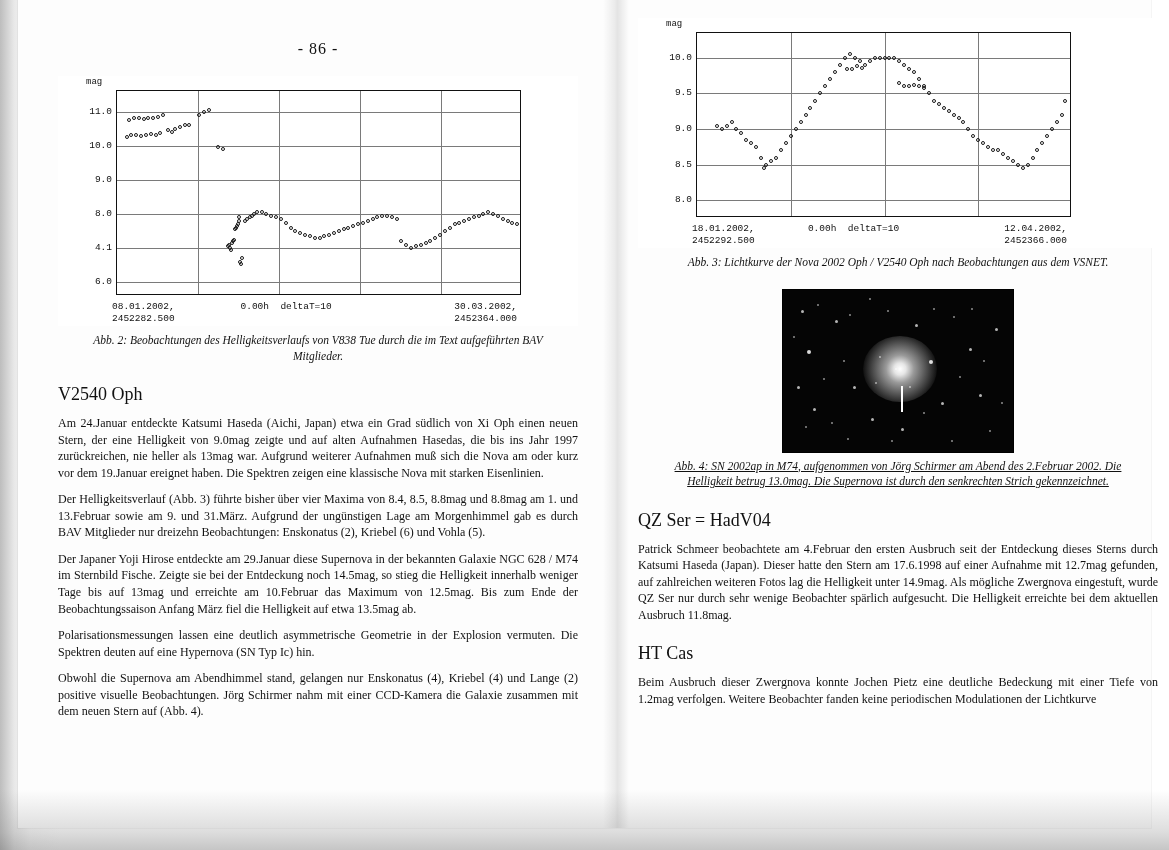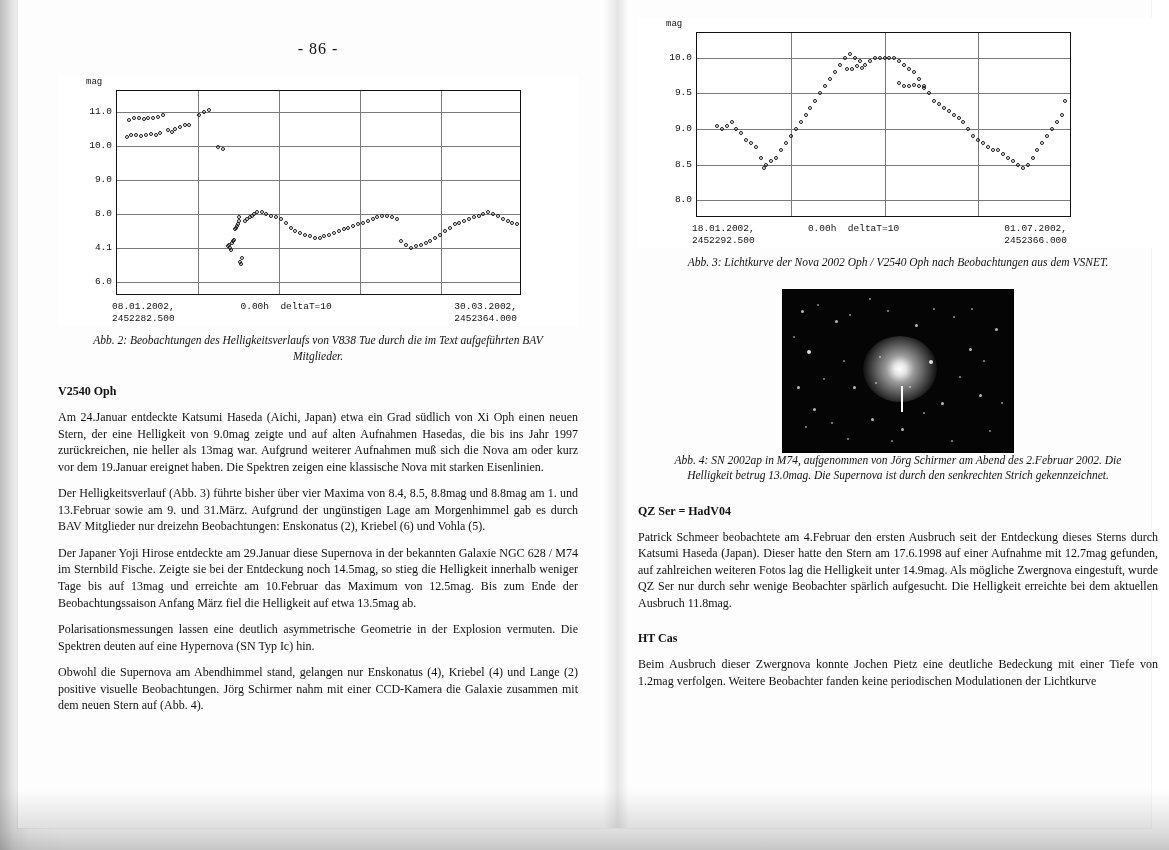--- a/index.html
+++ b/index.html
@@ -37,21 +37,21 @@
   .pagenum{
     text-align:center;font-size:16px;letter-spacing:1px;margin-top:40px;
     font-family:"Liberation Serif", serif;
   }
   .figwrap{margin-top:18px;}
   .caption{
     font-size:11.5px;font-style:italic;text-align:center;line-height:1.35;
     margin:7px 22px 0 22px;font-family:"Liberation Serif", serif;
   }
   h3.sec{
-    font-size:12px;font-weight:bold;margin:20px 0 10px 0;
+    font-size:18px;font-weight:normal;margin:20px 0 10px 0;
     font-family:"Liberation Serif", serif;
   }
   p.body{
     font-size:12px;line-height:1.38;margin:0 0 10px 0;text-align:justify;
     font-family:"Liberation Serif", serif;
   }
   
   .chart{
     position:relative;
     background:#ffffff;
@@ -342,21 +342,21 @@
             </div>
             <div class="ylab" style="left: 22px; top: 181.212px; width: 32px;">8.0</div>
             <div class="ylab" style="left: 22px; top: 145.635px; width: 32px;">8.5</div>
             <div class="ylab" style="left: 22px; top: 110.058px; width: 32px;">9.0</div>
             <div class="ylab" style="left: 22px; top: 74.4808px; width: 32px;">9.5</div>
             <div class="ylab" style="left: 22px; top: 38.9038px; width: 32px;">10.0</div>
             <div class="axtitle" style="left: 28px; top: 1px;">mag</div>
             <div class="xlab" style="left: 54px; top: 205px;">18.01.2002,</div>
             <div class="xlab" style="left: 54px; top: 217px;">2452292.500</div>
             <div class="xlab" style="left: 215.5px; top: 205px; transform: translateX(-50%);">0.00h  deltaT=10</div>
-            <div class="xlab" style="left: 429px; top: 205px; transform: translateX(-100%);">01.07.2002,</div>
+            <div class="xlab" style="left: 429px; top: 205px; transform: translateX(-100%);">12.04.2002,</div>
             <div class="xlab" style="left: 429px; top: 217px; transform: translateX(-100%);">2452366.000</div>
           </div>
         <div class="caption">Abb. 3: Lichtkurve der Nova 2002 Oph / V2540 Oph nach Beobachtungen aus dem VSNET.</div>
       </div>
 
       <div class="figwrap" style="margin-top:18px;">
         <div class="photo" id="photo-sn2002ap" style="width:230px;height:162px;">
             <div class="galaxy" style="width: 74px; height: 66px; left: 80px; top: 46px;"></div>
             <div class="star" style="width: 3.2px; height: 3.2px; left: 18px; top: 20px; opacity: 0.7;"></div>
             <div class="star" style="width: 2.4px; height: 2.4px; left: 34px; top: 14px; opacity: 0.55;"></div>
@@ -391,21 +391,21 @@
             <div class="star" style="width: 2.4px; height: 2.4px; left: 150px; top: 18px; opacity: 0.55;"></div>
             <div class="star" style="width: 2.4px; height: 2.4px; left: 188px; top: 18px; opacity: 0.55;"></div>
             <div class="star" style="width: 2.4px; height: 2.4px; left: 64px; top: 148px; opacity: 0.55;"></div>
             <div class="star" style="width: 2.4px; height: 2.4px; left: 108px; top: 150px; opacity: 0.55;"></div>
             <div class="star" style="width: 2.4px; height: 2.4px; left: 168px; top: 150px; opacity: 0.55;"></div>
             <div class="star" style="width: 2.4px; height: 2.4px; left: 22px; top: 136px; opacity: 0.55;"></div>
             <div class="star" style="width: 2.4px; height: 2.4px; left: 218px; top: 112px; opacity: 0.55;"></div>
             <div class="star" style="width: 2.4px; height: 2.4px; left: 86px; top: 8px; opacity: 0.55;"></div>
             <div class="marker" style="width: 1.5px; height: 26px; left: 118px; top: 96px;"></div>
           </div>
-        <div class="caption" style="margin-top:0;">Abb. 4: SN 2002ap in M74, aufgenommen von Jörg Schirmer am Abend des 2.Februar 2002. Die Helligkeit betrug 13.0mag. Die Supernova ist durch den senkrechten Strich gekennzeichnet.</div>
+        <div class="caption" style="margin-top:6px;text-decoration:underline;">Abb. 4: SN 2002ap in M74, aufgenommen von Jörg Schirmer am Abend des 2.Februar 2002. Die Helligkeit betrug 13.0mag. Die Supernova ist durch den senkrechten Strich gekennzeichnet.</div>
       </div>
 
       <h3 class="sec">QZ Ser = HadV04</h3>
       <p class="body">Patrick Schmeer beobachtete am 4.Februar den ersten Ausbruch seit der Entdeckung dieses Sterns durch Katsumi Haseda (Japan). Dieser hatte den Stern am 17.6.1998 auf einer Aufnahme mit 12.7mag gefunden, auf zahlreichen weiteren Fotos lag die Helligkeit unter 14.9mag. Als mögliche Zwergnova eingestuft, wurde QZ Ser nur durch sehr wenige Beobachter spärlich aufgesucht. Die Helligkeit erreichte bei dem aktuellen Ausbruch 11.8mag.</p>
 
       <h3 class="sec">HT Cas</h3>
       <p class="body">Beim Ausbruch dieser Zwergnova konnte Jochen Pietz eine deutliche Bedeckung mit einer Tiefe von 1.2mag verfolgen. Weitere Beobachter fanden keine periodischen Modulationen der Lichtkurve</p>
     </div>
   </div>
   <div class="bottom-shadow"></div>

